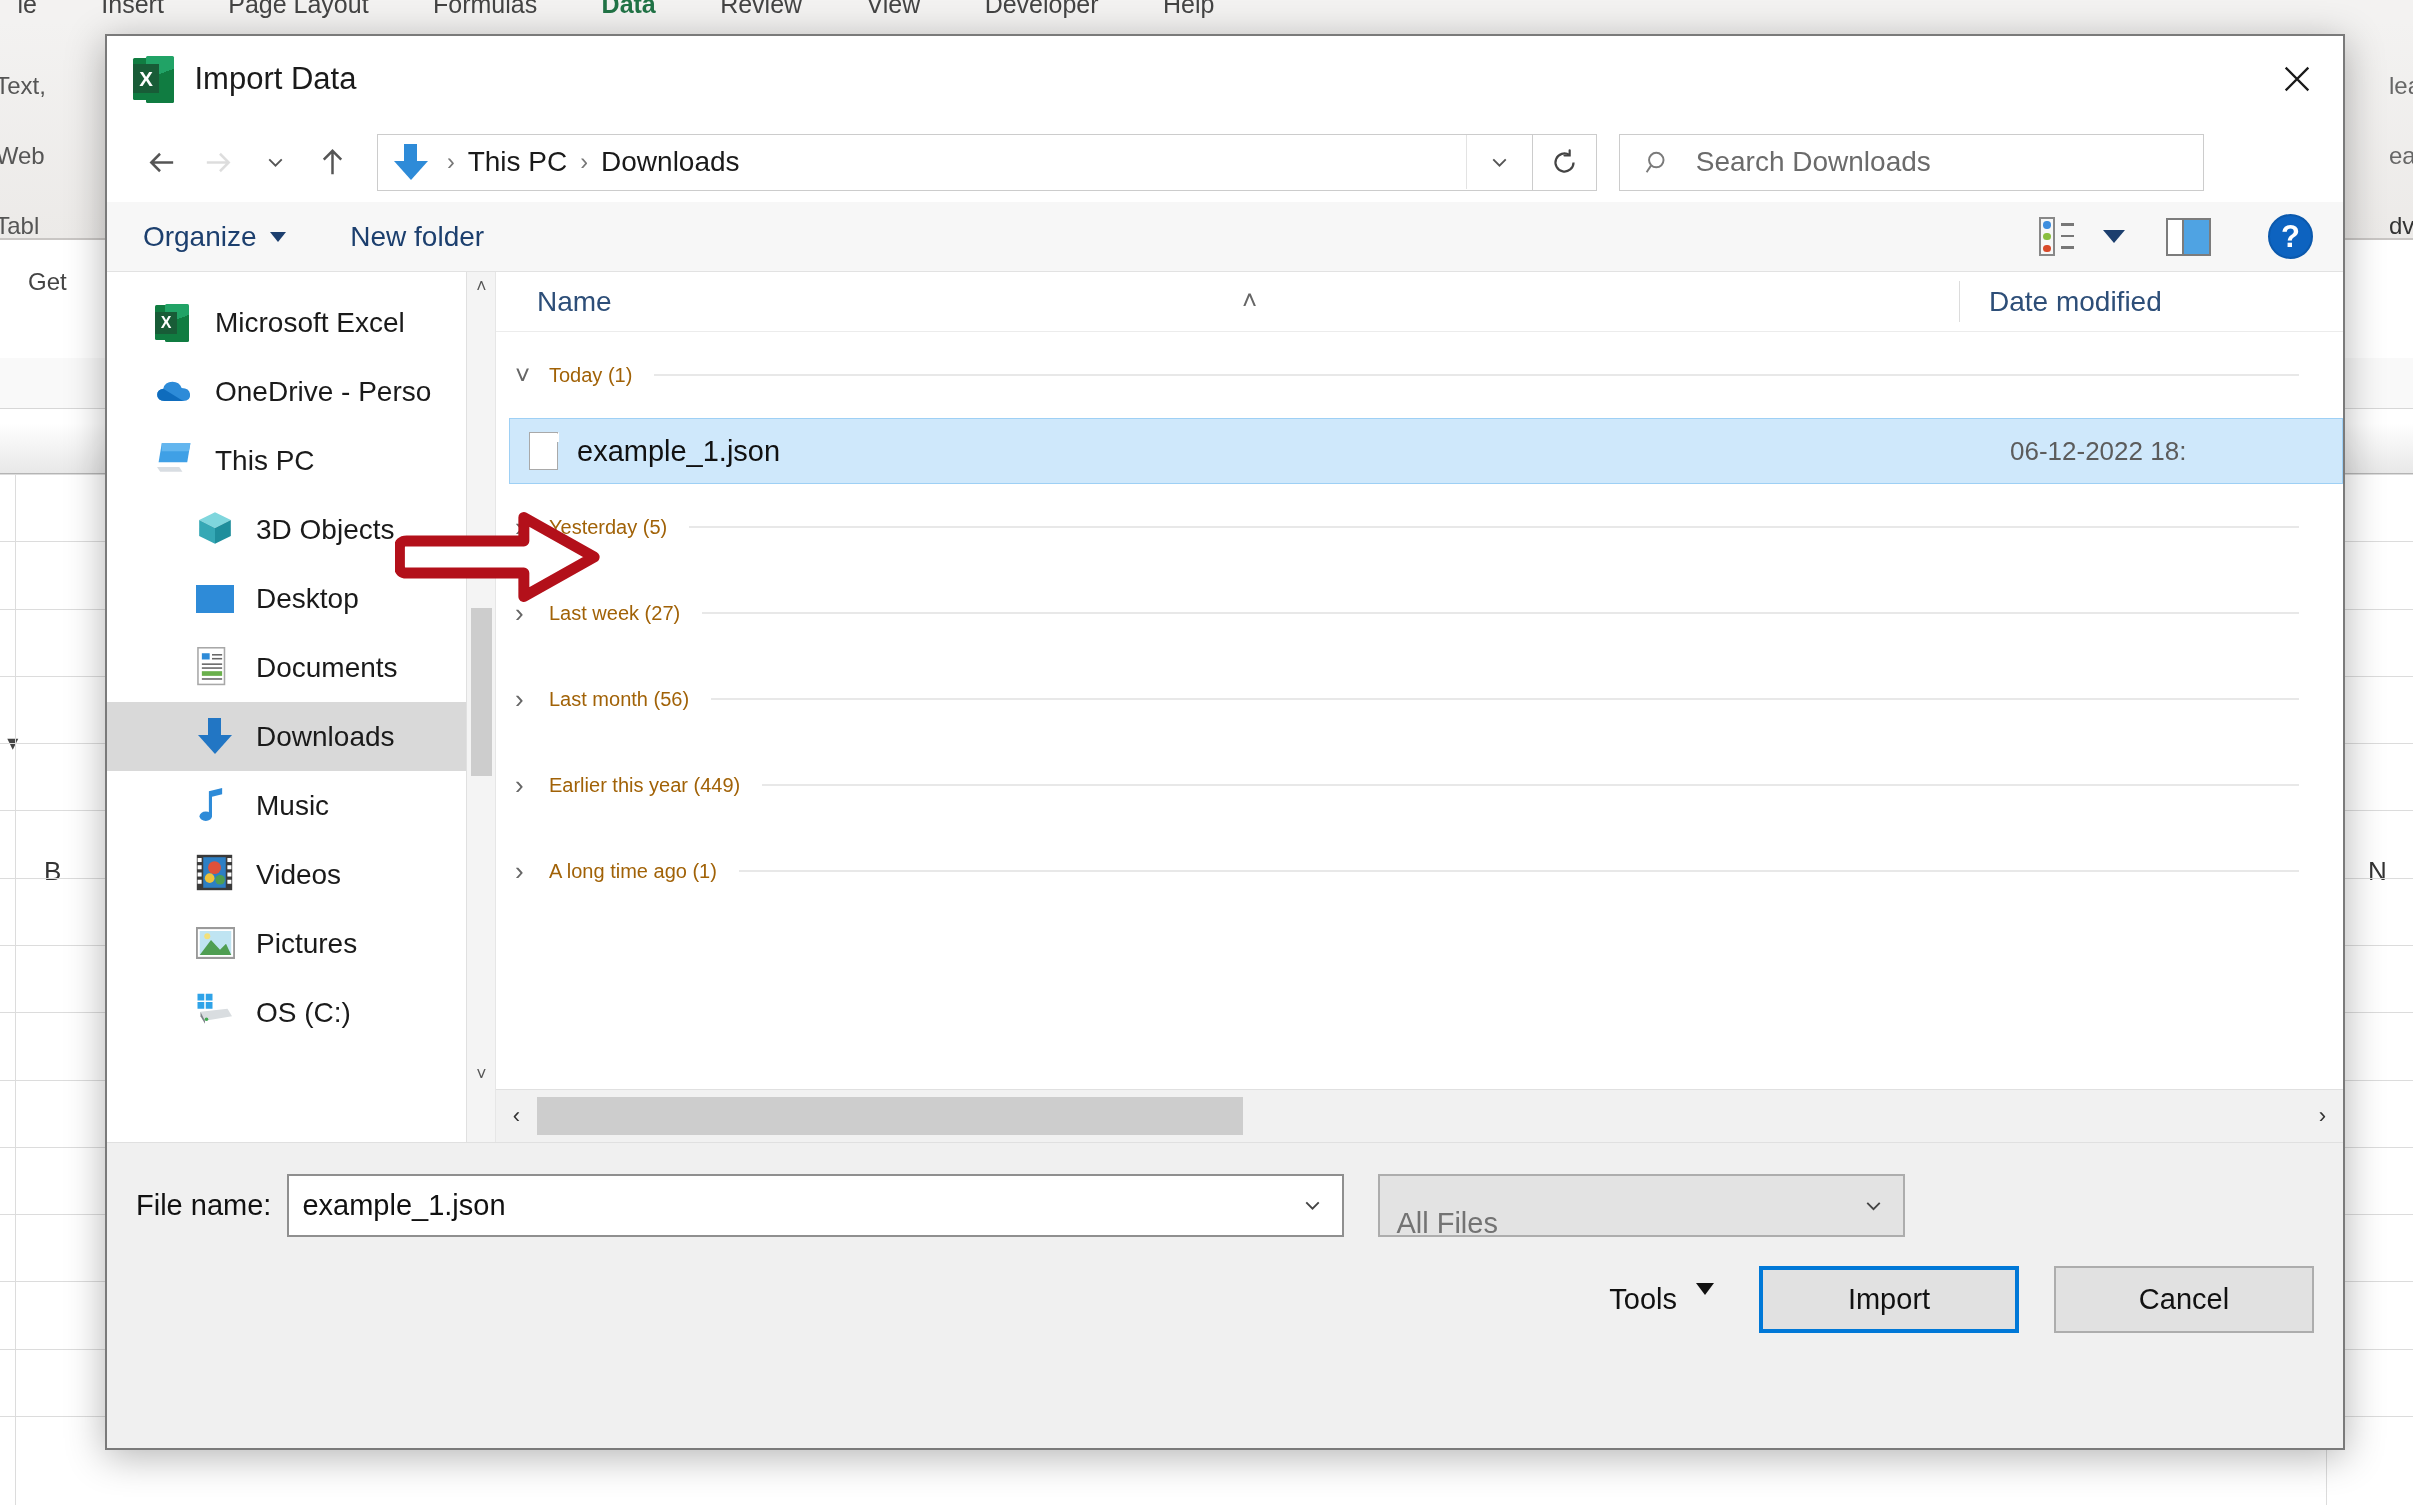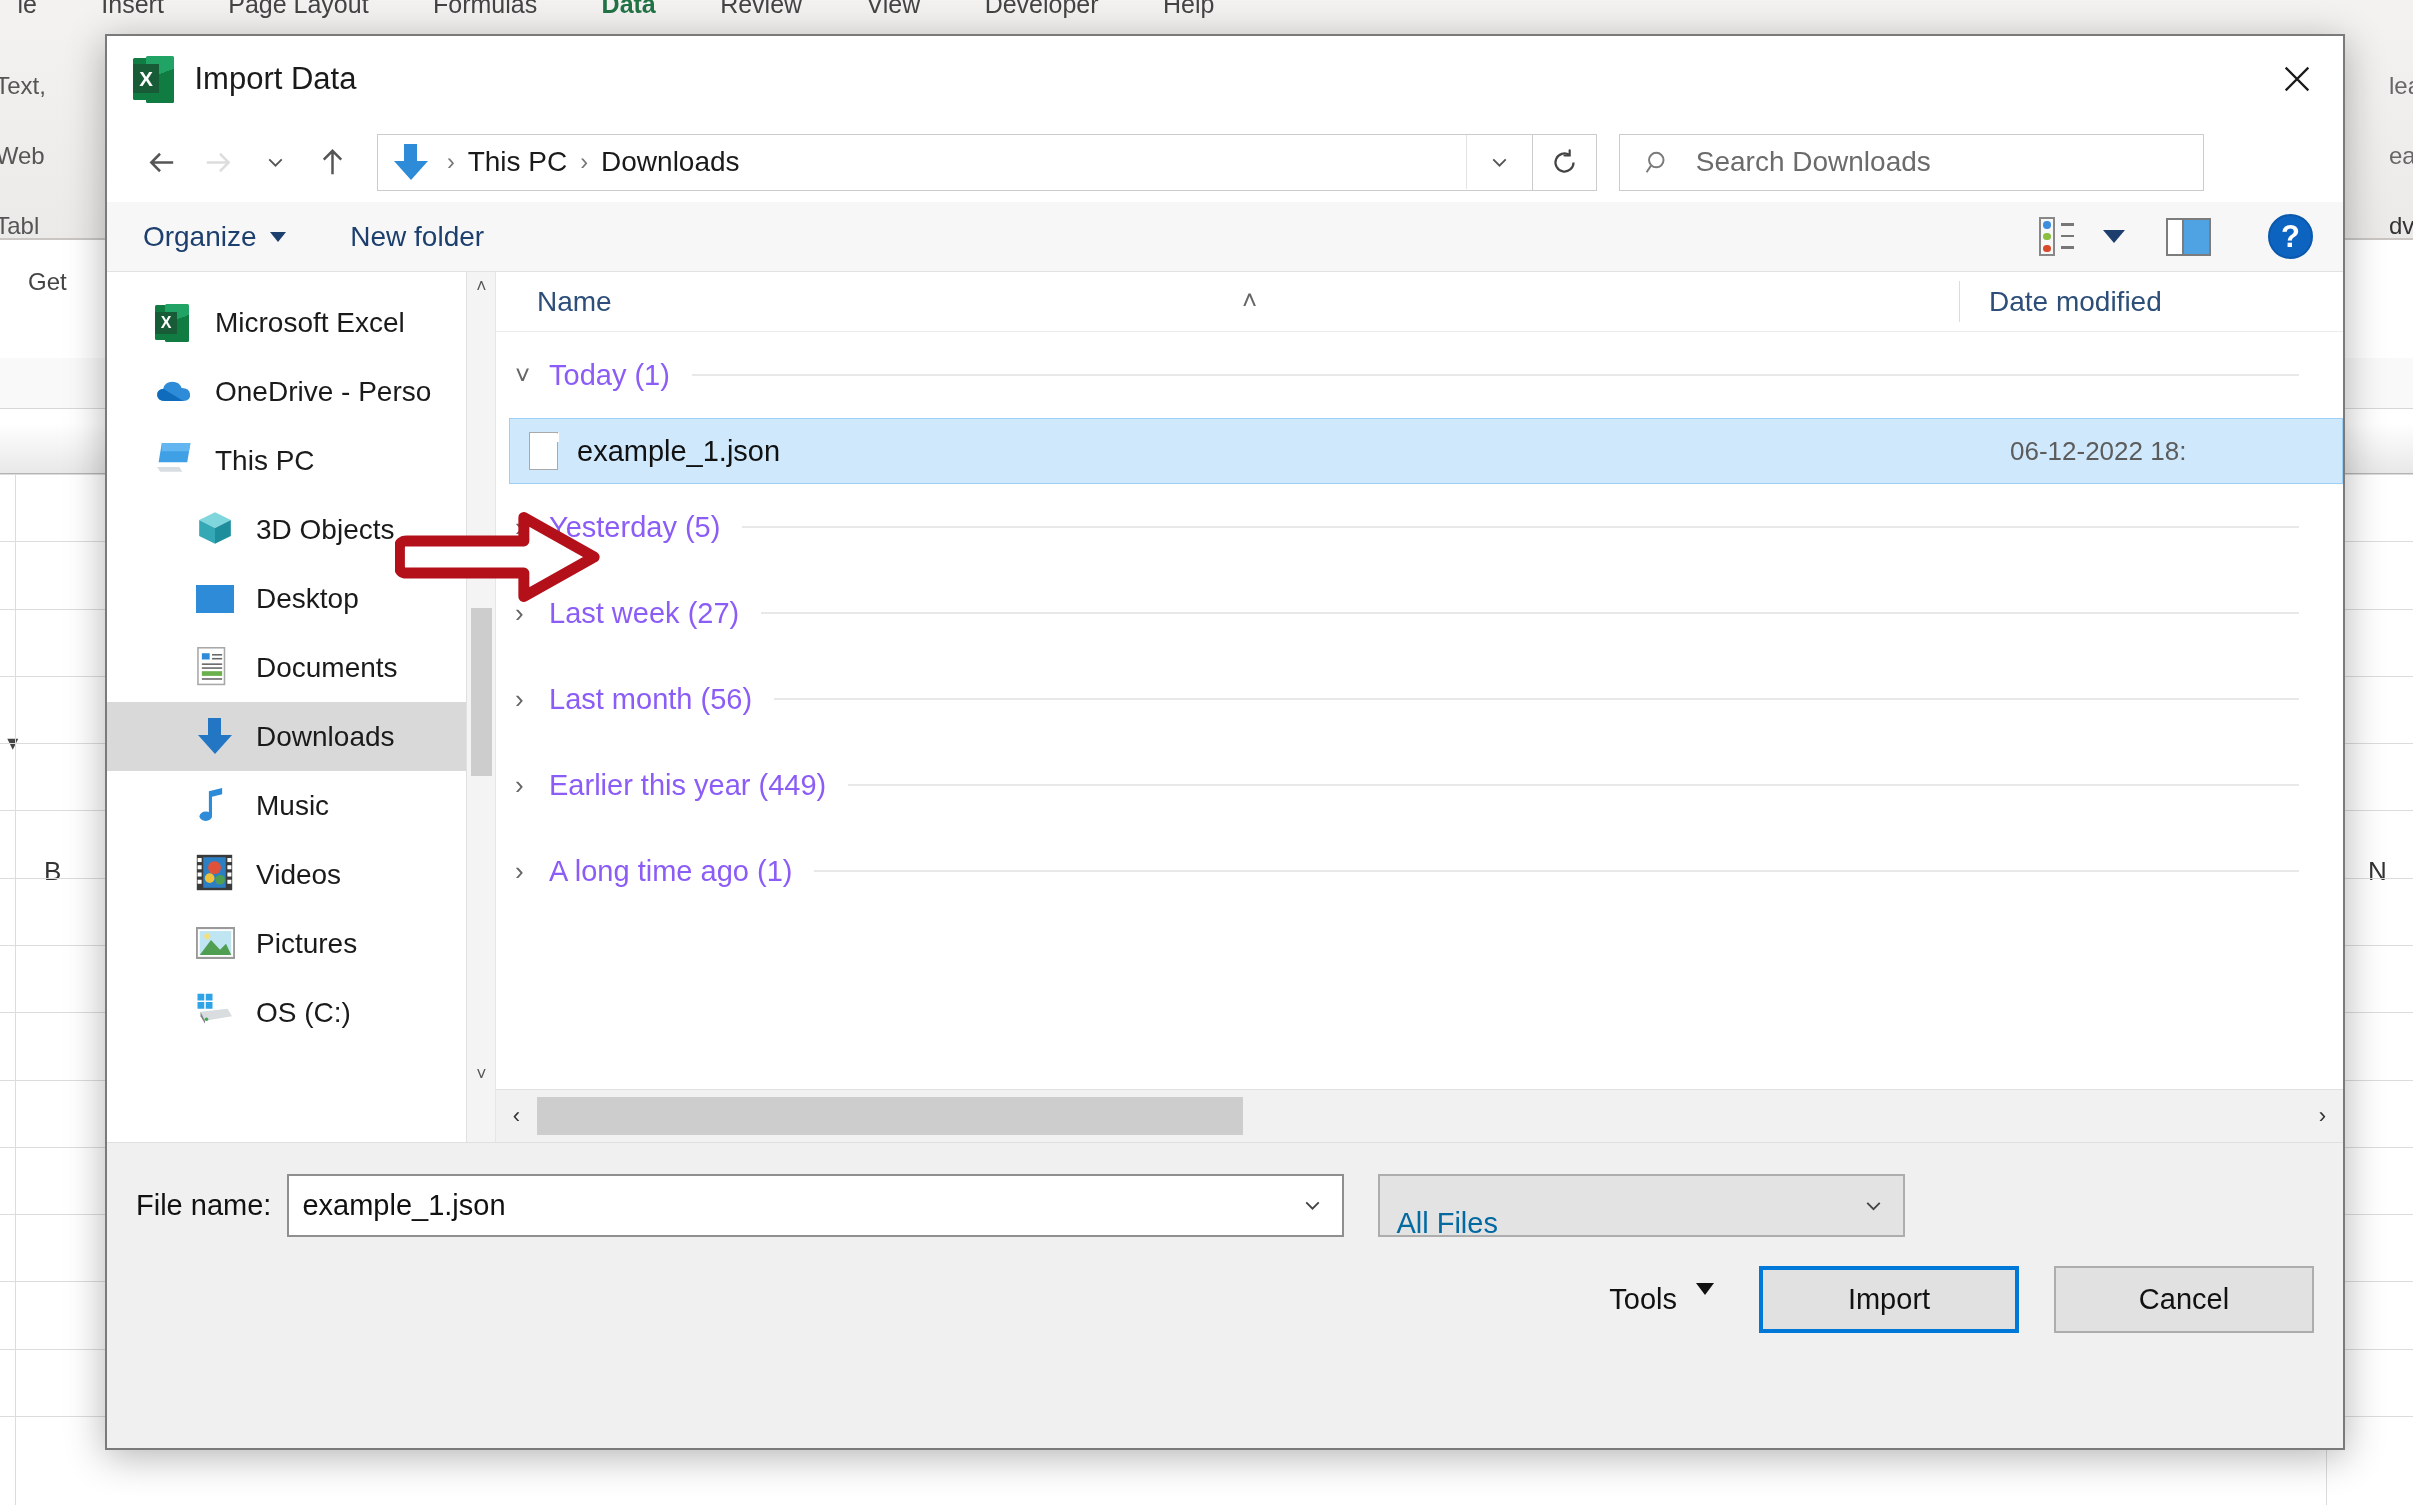--- a/index.html
+++ b/index.html
@@ -253,21 +253,21 @@
   .col-date { font-size: 28px; color: #2d4e78; padding-left: 29px; border-left: 1.5px solid #dcdcdc; height: 41px; display:flex; align-items:center;}
   .sort-caret {
     position: absolute; left: 746px; top: 13px;
     font-size: 26px; color: #666;
   }
 
   .group-row {
     height: 86px; display: flex; align-items: center; padding-left: 19px;
   }
   .group-chevron { width: 34px; font-size: 26px; color: #666; flex: none; }
-  .group-label { font-size: 29px; color: #8b5cf6; white-space: nowrap; margin-right: 22px; }
+  .group-label { font-size: 20px; color: #a16207; white-space: nowrap; margin-right: 22px; }
   .group-rule { flex: 1; height: 1.5px; background: #e8e8e8; margin-right: 44px; }
 
   .file-row {
     height: 66px; display: flex; align-items: center;
     margin: 0 0 0 13px; padding-left: 19px;
   }
   .file-row.selected { background: #cfe8fb; border: 1.5px solid #9ed0f5; }
   .file-ico {
     width: 29px; height: 38px; flex: none; margin-right: 19px;
     background: #ffffff; border: 1.5px solid #a9a9a9; position: relative;
@@ -313,21 +313,21 @@
   .fn-drop {
     position: absolute; right: 0; top: 0; width: 59px; height: 59px;
     display: flex; align-items: center; justify-content: center;
   }
   .fn-drop svg { width: 25px; height: 25px; }
   .ft-select {
     width: 527px; height: 63px; margin-left: 34px;
     background: #e3e3e3; border: 2.2px solid #adadad;
     display: flex; align-items: center; padding-left: 16px; position: relative;
   }
-  .ft-value { font-size: 29px; color: #0369a1; margin-top: 36px; }
+  .ft-value { font-size: 29px; color: #737373; margin-top: 36px; }
   .ft-caret {
     position: absolute; right: 17.6px; top: 50%; transform: translateY(-50%);
   }
   .ft-caret svg { width: 25px; height: 25px; display: block; }
 
   .btn-row {
     position: absolute; top: 123px; right: 29px;
     display: flex; align-items: center;
   }
   .tools-btn {

